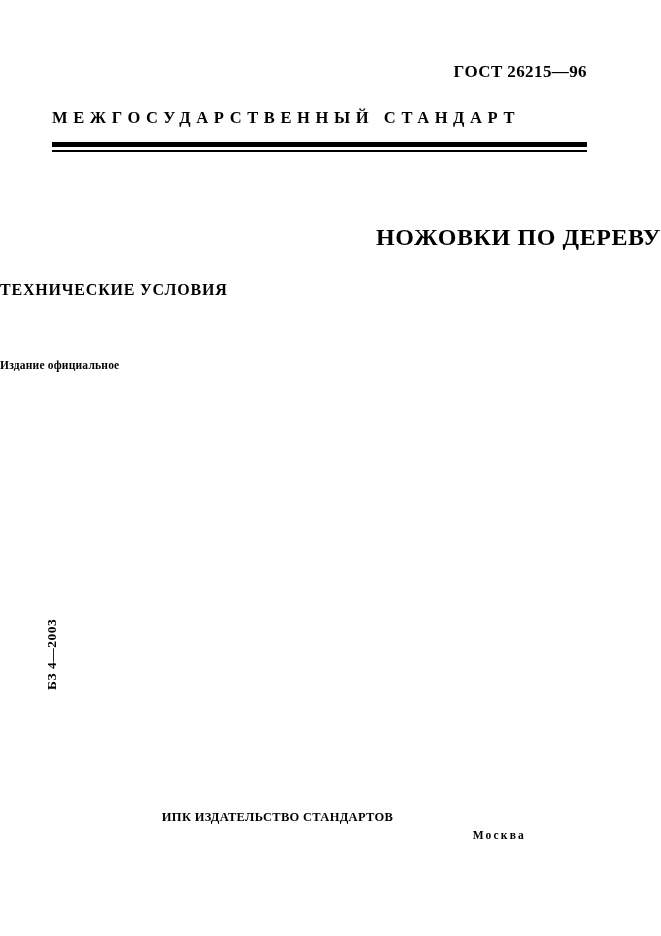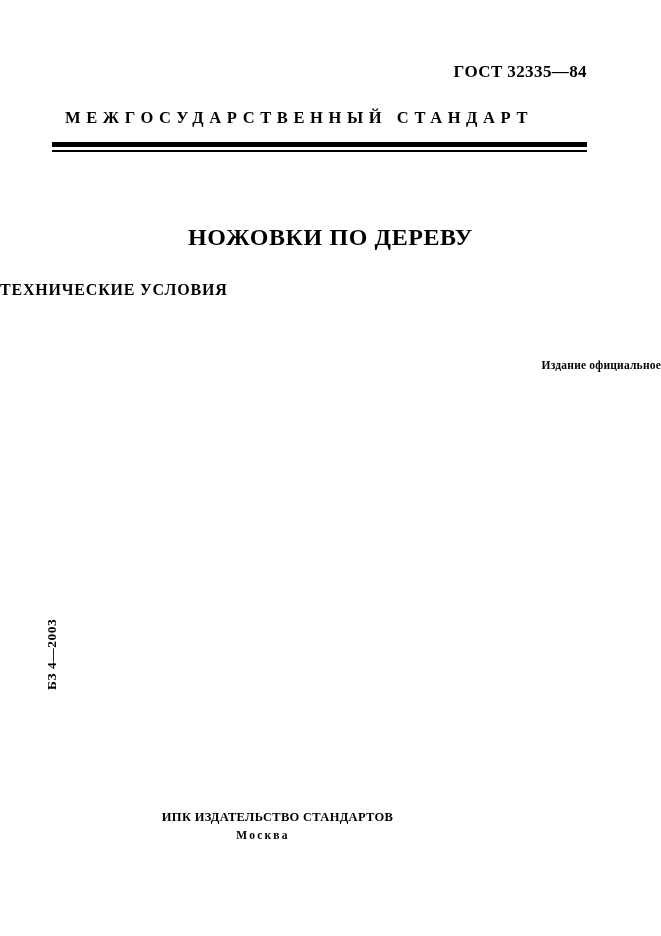--- a/index.html
+++ b/index.html
@@ -39,21 +39,20 @@
 
   .interstate-title {
     position: absolute;
     left: 52px;
     top: 108px;
     font-family: "Liberation Serif", serif;
     font-weight: bold;
     font-size: 16.5px;
     letter-spacing: 5.6px;
     white-space: nowrap;
-    margin-left: 13px;
   }
 
   .rule-thick {
     position: absolute;
     left: 52px;
     top: 142px;
     width: 535px;
     height: 5px;
     background: #000;
   }
@@ -65,21 +64,21 @@
     height: 2px;
     background: #000;
   }
 
   
   .doc-title {
     position: absolute;
     left: 0;
     top: 224px;
     width: 661px;
-    text-align: center;
+    text-align: right;
     font-family: "Liberation Serif", serif;
     font-weight: bold;
     font-size: 24px;
     letter-spacing: 0.6px;
   }
   .doc-subtitle {
     position: absolute;
     left: 0;
     top: 281px;
     width: 661px;
@@ -87,21 +86,21 @@
     font-family: "Liberation Serif", serif;
     font-weight: bold;
     font-size: 16px;
     letter-spacing: 0.8px;
   }
   .official-note {
     position: absolute;
     left: 0;
     top: 359px;
     width: 661px;
-    text-align: right;
+    text-align: left;
     font-family: "Liberation Serif", serif;
     font-weight: bold;
     font-size: 11.5px;
     letter-spacing: 0.2px;
   }
 
   
   .side-code {
     position: absolute;
     left: 44px;
@@ -125,33 +124,33 @@
     font-family: "Liberation Serif", serif;
     font-weight: bold;
     font-size: 12.5px;
     letter-spacing: 0.3px;
   }
   .city {
     position: absolute;
     left: 0;
     top: 829px;
     width: 526px;
-    text-align: center;
+    text-align: right;
     font-family: "Liberation Serif", serif;
     font-weight: bold;
     font-size: 11.5px;
     letter-spacing: 2.2px;
   }
 </style>
 </head>
 <body>
 
 <div class="page">
 
-  <div class="gost-number">ГОСТ 32335—84</div>
+  <div class="gost-number">ГОСТ 26215—96</div>
 
   <div class="interstate-title">МЕЖГОСУДАРСТВЕННЫЙ СТАНДАРТ</div>
 
   <div class="rule-thick"></div>
   <div class="rule-thin"></div>
 
   <div class="doc-title">НОЖОВКИ ПО ДЕРЕВУ</div>
 
   <div class="doc-subtitle">ТЕХНИЧЕСКИЕ УСЛОВИЯ</div>
 

